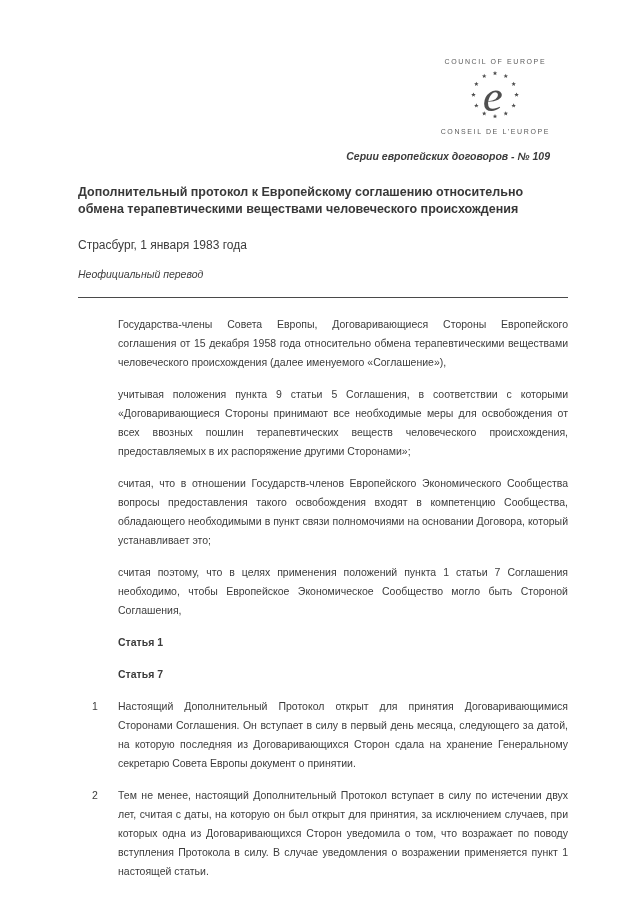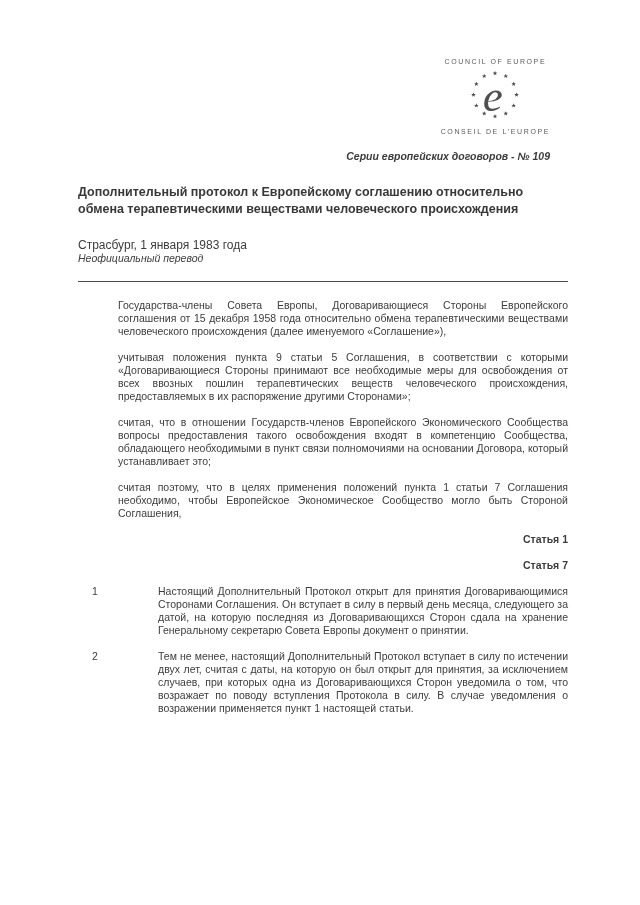--- a/index.html
+++ b/index.html
@@ -48,58 +48,57 @@
     font-size: 12.5px;
     font-weight: bold;
     line-height: 17px;
     color: #383838;
   }
   .place-date {
     margin-top: 20px;
     font-size: 12px;
   }
   .note {
+    margin-top: 16px;
     font-size: 10.5px;
     font-style: italic;
   }
   .rule {
     margin-top: 17px;
     border: none;
     border-top: 1.5px solid #4a4a4a;
   }
   .body-block {
     margin-top: 17px;
     margin-left: 40px; 
     font-size: 10.5px;
-    line-height: 13px;
+    line-height: 19px;
   }
   .body-block p {
     text-align: justify;
     margin-bottom: 13px;
   }
   .article-heading {
     font-size: 10.5px;
     font-weight: bold;
     margin: 13px 0 13px 0;
-    text-align: right;
   }
   .num-item {
     display: flex;
     margin-left: -26px; 
     margin-bottom: 13px;
   }
   .num-item .num {
     flex: 0 0 26px;
     padding-left: 0px;
     font-size: 10.5px;
   }
   .num-item p {
     flex: 1 1 auto;
     margin-bottom: 0;
-    margin-left: 40px;
   }
 </style>
 </head>
 <body>
 
 <div class="page">
 
   <div class="header">
     <div class="logo-block">
       <div class="logo-top">COUNCIL OF EUROPE</div>

